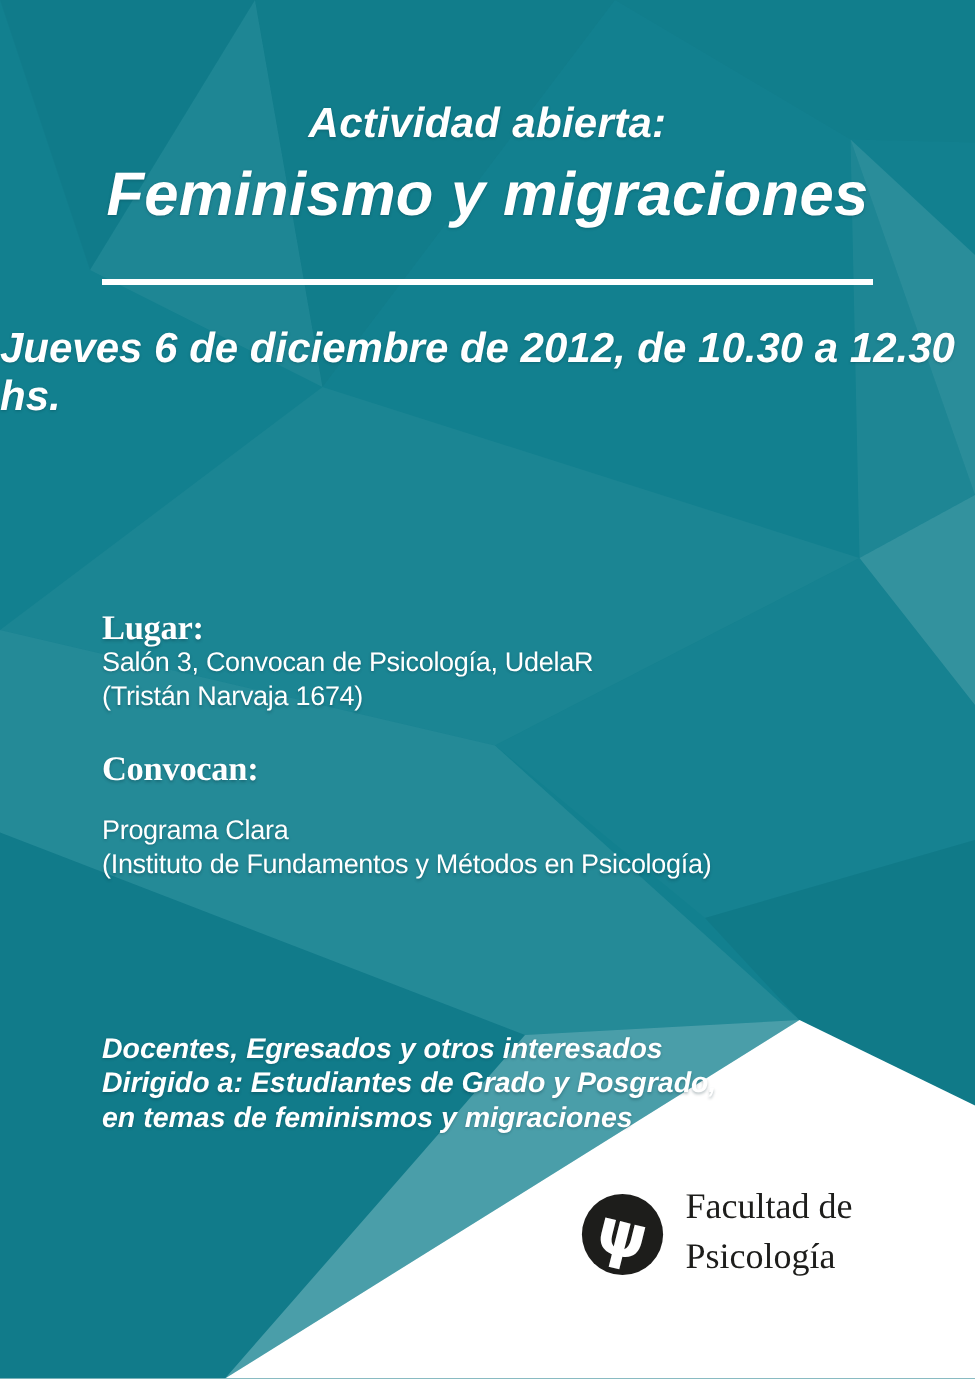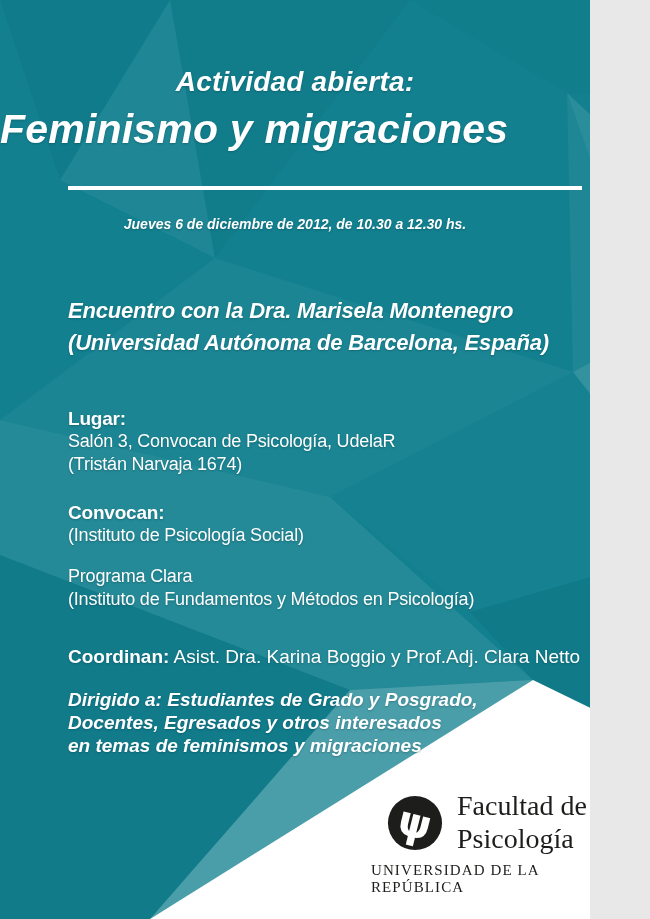--- a/index.html
+++ b/index.html
@@ -1,39 +1,39 @@
 <!DOCTYPE html>
 <html style="--c-background: #12808F; --c-text_white: #FFFFFF; --c-accent_wedge: #4FA8B6; --c-panel_white: #FFFFFF; --c-logo_dark: #1D1D1B;"><head>
 <meta charset="utf-8">
 <style>
   html,body { margin:0; padding:0; background:#e8e8e8; }
   .poster {
-    position:relative; width:590px; height:919px; overflow:hidden;
+    position:relative; width:650px; height:919px; overflow:hidden;
     background: var(--c-background, #12808F);
     font-family:"Liberation Sans", sans-serif;
   }
   .bg { position:absolute; inset:0; width:650px; height:919px; display:block; }
   .txt { position:absolute; color:var(--c-text_white,#fff); text-shadow:0 1px 2px rgba(0,35,45,.28); }
   .bi  { font-weight:bold; font-style:italic; }
   .title1 { top:66px; left:0; right:0; text-align:center; font-size:28px; letter-spacing:.2px; }
-  .title2 { top:106px; left:0; right:0; text-align:left; font-size:41px; letter-spacing:.2px; }
+  .title2 { top:106px; left:0; right:0; text-align:center; font-size:41px; letter-spacing:.2px; }
   .divider { position:absolute; top:186px; left:68px; width:514px; height:4px; background:var(--c-text_white,#fff); }
-  .date { top:216px; left:0; right:0; text-align:center; font-size:14px;font-style:italic; }
+  .date { top:216px; left:0; right:0; font-size:28px;font-style:italic; }
   .speaker { top:295px; left:68px; font-size:22px; line-height:32px; letter-spacing:-.2px; }
   .body-block { font-size:18px; line-height:23px; letter-spacing:-.2px; }
   .lugar { top:407px; left:68px; }
   .convocan { top:501px; left:68px; }
   .coordinan { top:646px; left:68px; font-size:19px; }
-  .label { font-weight:bold; font-size:19px; }
+  .label { font-weight:bold; font-size:23px;font-family:Liberation Serif, serif; }
   .gap { height:18px; }
   .dirigido { top:688px; left:68px; font-size:19px; line-height:23px; }
   .psi { position:absolute; left:386px; top:794px; width:58px; height:58px; }
   .facname {
     position:absolute; left:457px; top:789px;
-    font-family:"Liberation Serif", serif; font-size:28px; line-height:33px;
+    font-family:"Liberation Serif", serif; font-size:24px; line-height:33px;
     color:var(--c-logo_dark,#1d1d1b);
   }
   .univ {
     position:absolute; left:371px; top:862px;
     font-family:"Liberation Serif", serif; font-size:15px; letter-spacing:1.1px;
     color:var(--c-logo_dark,#1d1d1b);
   }
 </style>
 </head>
 <body>
@@ -56,53 +56,43 @@
     <polygon points="0,555 350,690 150,919 0,919" fill="#00313D" fill-opacity="0.05"></polygon>
     <polygon points="350,690 533,680 150,919" fill="#FFFFFF" fill-opacity="0.24"></polygon>
     <polygon points="533,680 650,737 650,919 150,919" fill="#FFFFFF"></polygon>
   </svg>
 
   <div class="txt bi title1">Actividad abierta:</div>
   <div class="txt bi title2">Feminismo y migraciones</div>
   <div class="divider"></div>
   <div class="txt bi date">Jueves 6 de diciembre de 2012, de 10.30 a 12.30 hs.</div>
 
-  <div class="txt bi speaker">
-    <div>Encuentro con la Dra. Marisela Montenegro</div>
-    <div>(Universidad Autónoma de Barcelona, España)</div>
-  </div>
 
   <div class="txt body-block lugar">
     <div class="label">Lugar:</div>
     <div>Salón 3, Convocan de Psicología, UdelaR</div>
     <div>(Tristán Narvaja 1674)</div>
   </div>
 
   <div class="txt body-block convocan">
     <div class="label">Convocan:</div>
-    <div>(Instituto de Psicología Social)</div>
     <div class="gap"></div>
     <div>Programa Clara</div>
     <div>(Instituto de Fundamentos y Métodos en Psicología)</div>
   </div>
 
-  <div class="txt coordinan">
-    <span class="label">Coordinan:</span>
-    <span>Asist. Dra. Karina Boggio y Prof.Adj. Clara Netto</span>
-  </div>
 
   <div class="txt bi dirigido">
+    <div>Docentes, Egresados y otros interesados</div>
     <div>Dirigido a: Estudiantes de Grado y Posgrado,</div>
-    <div>Docentes, Egresados y otros interesados</div>
     <div>en temas de feminismos y migraciones</div>
   </div>
 
   <svg class="psi" viewBox="0 0 60 60" aria-hidden="true">
     <circle cx="30" cy="30" r="28" fill="#1D1D1B"></circle>
     <text x="30" y="45" text-anchor="middle" font-family="DejaVu Sans, sans-serif" font-size="43" font-weight="bold" fill="#FFFFFF" transform="rotate(14 30 30)">ψ</text>
   </svg>
   <div class="facname">
     <div>Facultad de</div>
     <div>Psicología</div>
   </div>
-  <div class="univ">UNIVERSIDAD DE LA REPÚBLICA</div>
 
 </div>
 
 </body></html>

